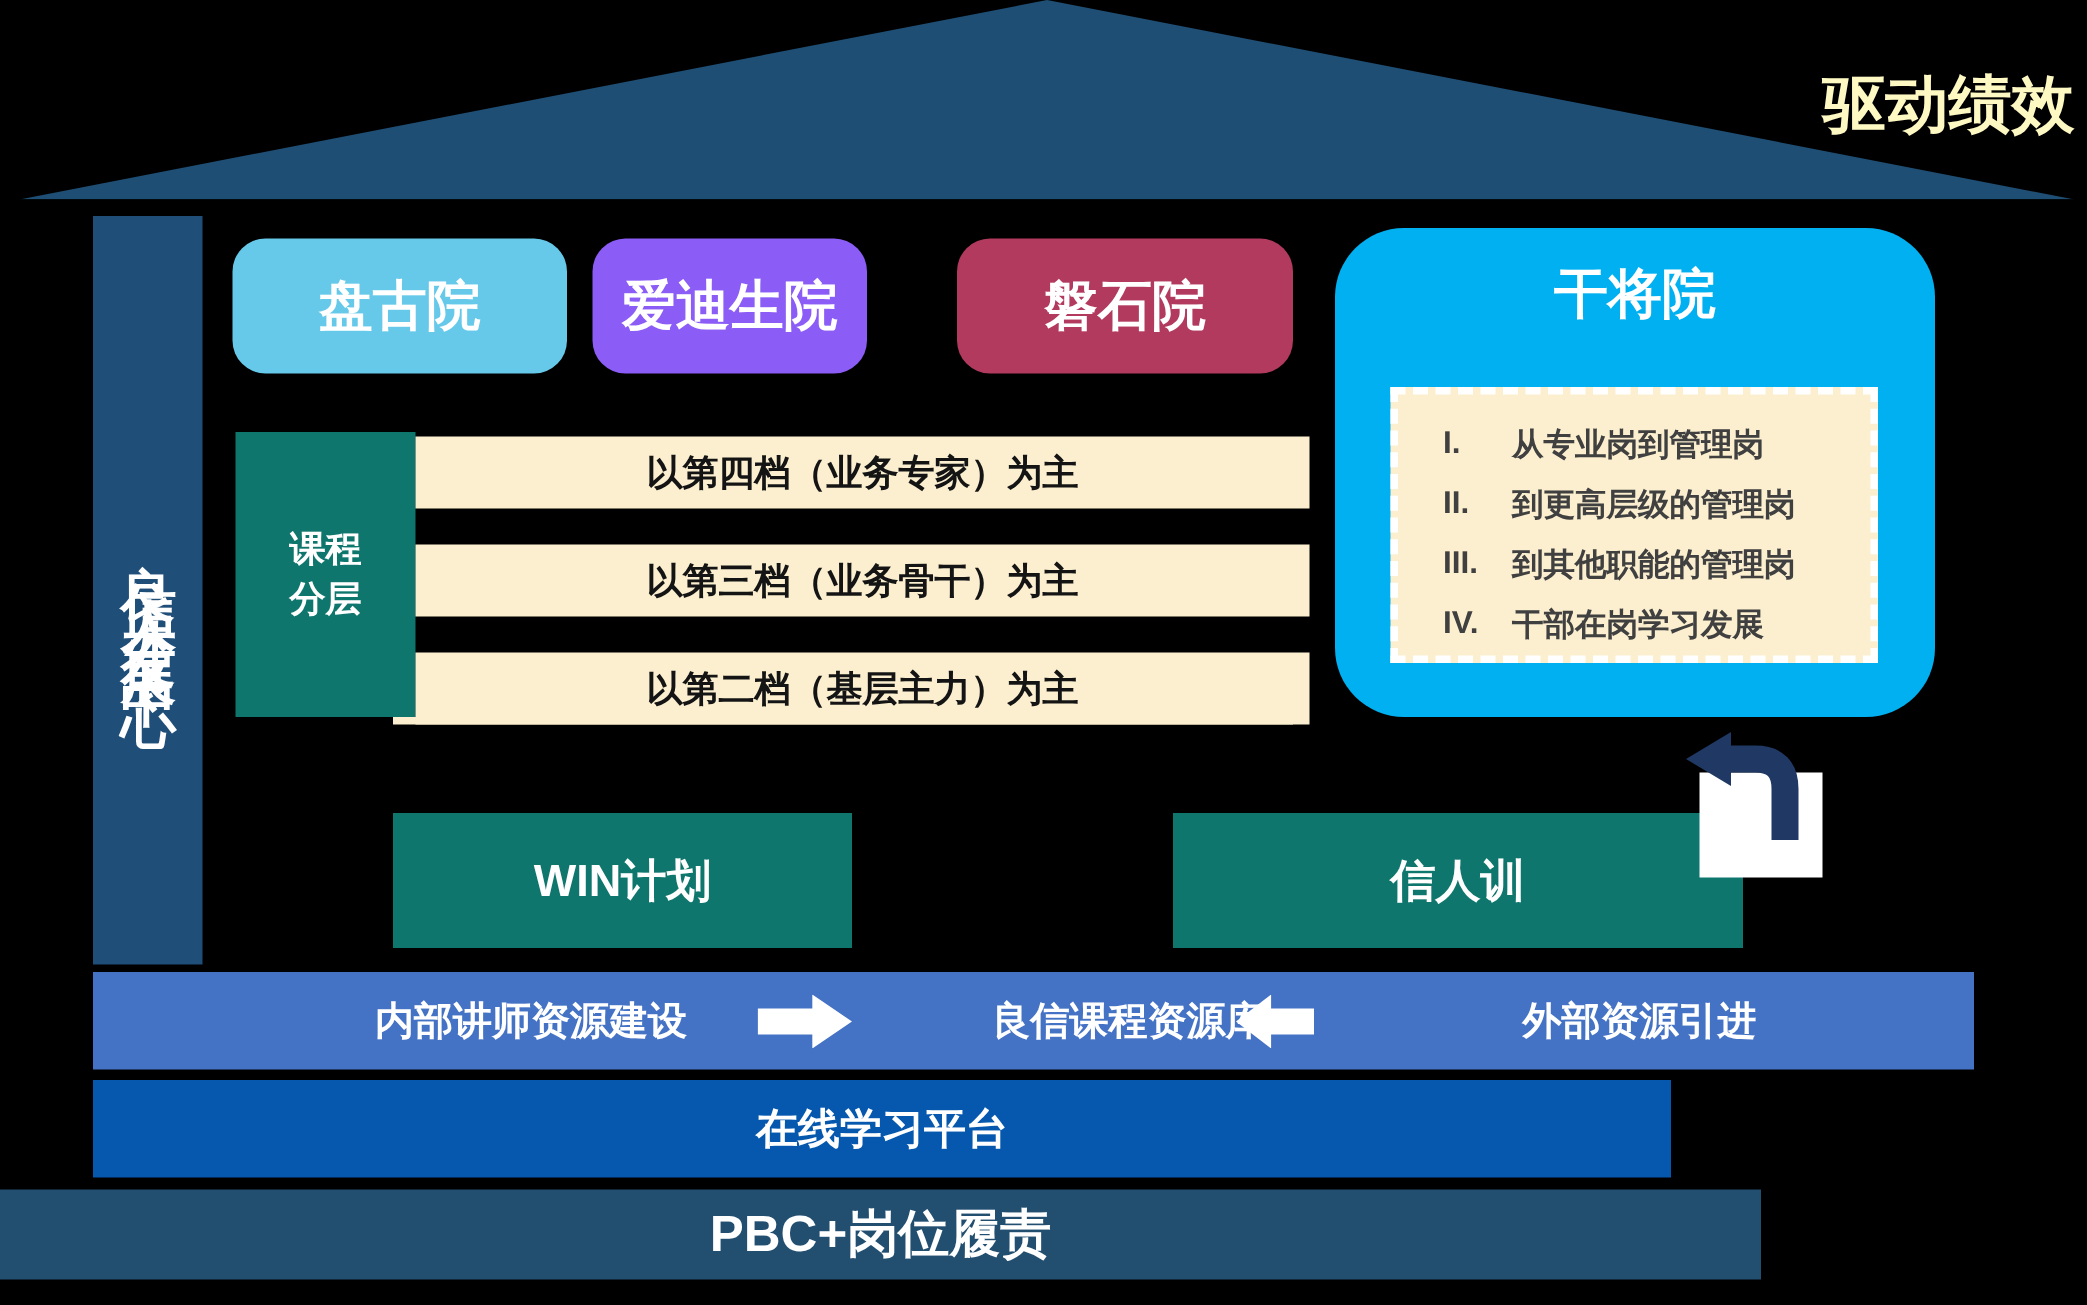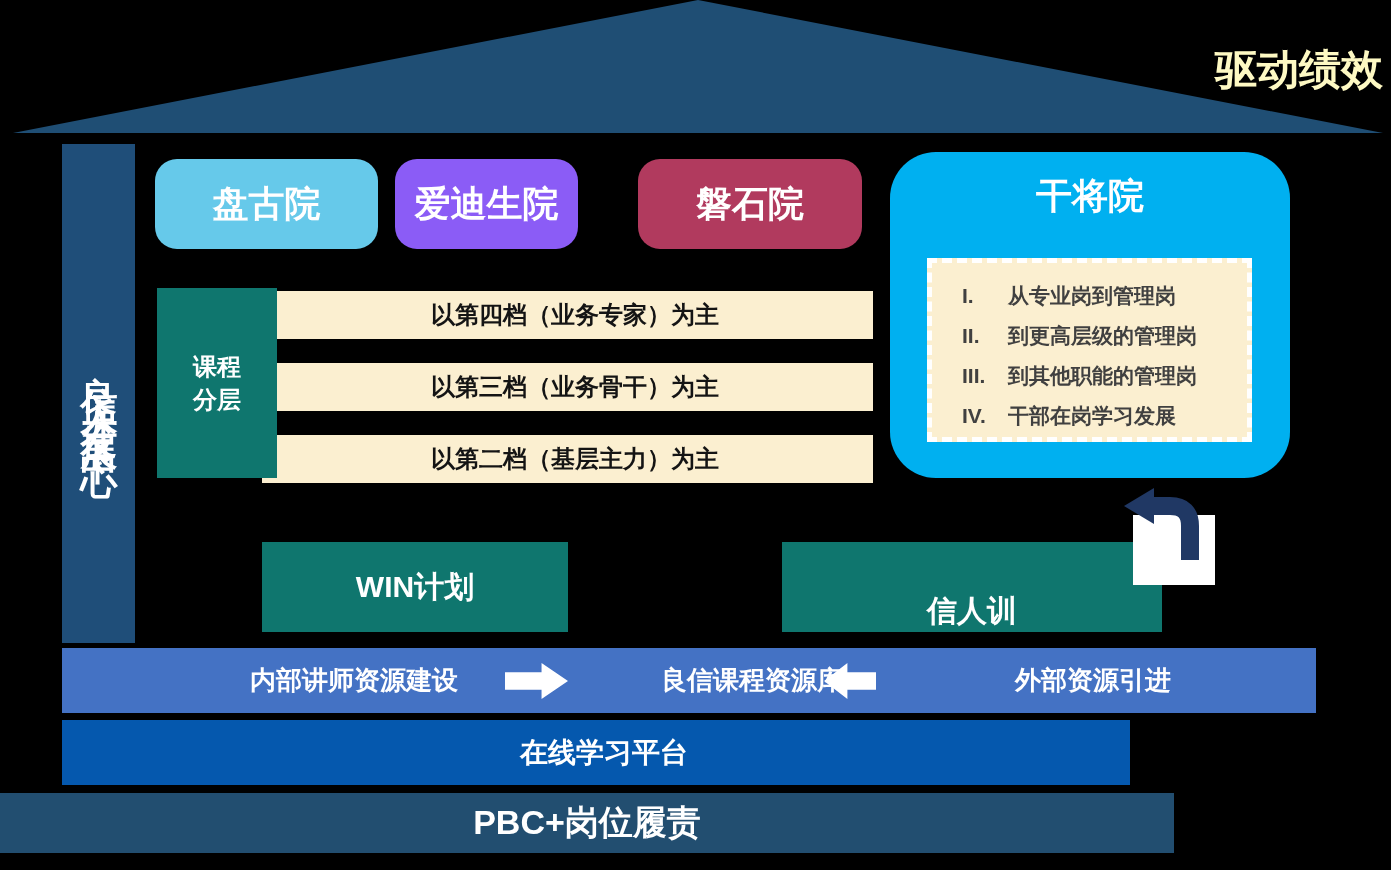--- a/index.html
+++ b/index.html
@@ -35,35 +35,35 @@
 
   
   .cl-header{left:157px;top:288px;width:120px;height:190px;background:#0f766e;}
   .cl-header span{color:#fff;font-size:24px;line-height:33px;width:2.2em;text-align:center;word-break:break-all;}
   .cl-row{left:277px;width:596px;height:48px;background:#FBEFD0;color:#141414;font-size:24px;}
   .r0{top:291px;} .r1{top:363px;} .r2{top:435px;}
   .cl-shadow{left:262px;top:478px;width:600px;height:5px;background:#FBEFD0;}
 
   
   .program{top:542px;height:90px;background:#0f766e;color:#fff;font-size:30px;}
-  .p0{left:262px;width:306px;} .p1{left:782px;width:380px;align-items:flex-end;}
+  .p0{left:262px;width:306px;} .p1{left:782px;width:380px;}
 
   
   .turn-arrow{left:1110px;top:480px;}
 
   
   .bar1{left:62px;top:648px;width:1254px;height:65px;background:#4472C4;}
   .bar1 .lbl{position:absolute;top:0;height:65px;line-height:65px;transform:translateX(-50%);
              color:#fff;font-size:26px;white-space:nowrap;}
   .block-arrow{position:absolute;top:15px;height:36px;background:#fff;}
   .ba-right{left:443px;width:63px;clip-path:polygon(0 26%,58% 26%,58% 0,100% 50%,58% 100%,58% 74%,0 74%);}
   .ba-left{left:762px;width:52px;clip-path:polygon(100% 26%,45% 26%,45% 0,0 50%,45% 100%,45% 74%,100% 74%);}
 
   
-  .bar2{left:62px;top:720px;width:1052px;height:65px;background:#0558AE;color:#fff;font-size:28px;padding-left:16px;}
+  .bar2{left:62px;top:720px;width:1052px;height:65px;background:#0558AE;color:#fff;font-size:28px;}
   .bar3{left:0;top:793px;width:1174px;height:60px;background:#224E70;color:#fff;font-size:34px;}
 </style>
 </head>
 <body>
 
 <div class="stage">
 
   <div class="abs roof"></div>
   <div class="abs roof-title">驱动绩效</div>
 

